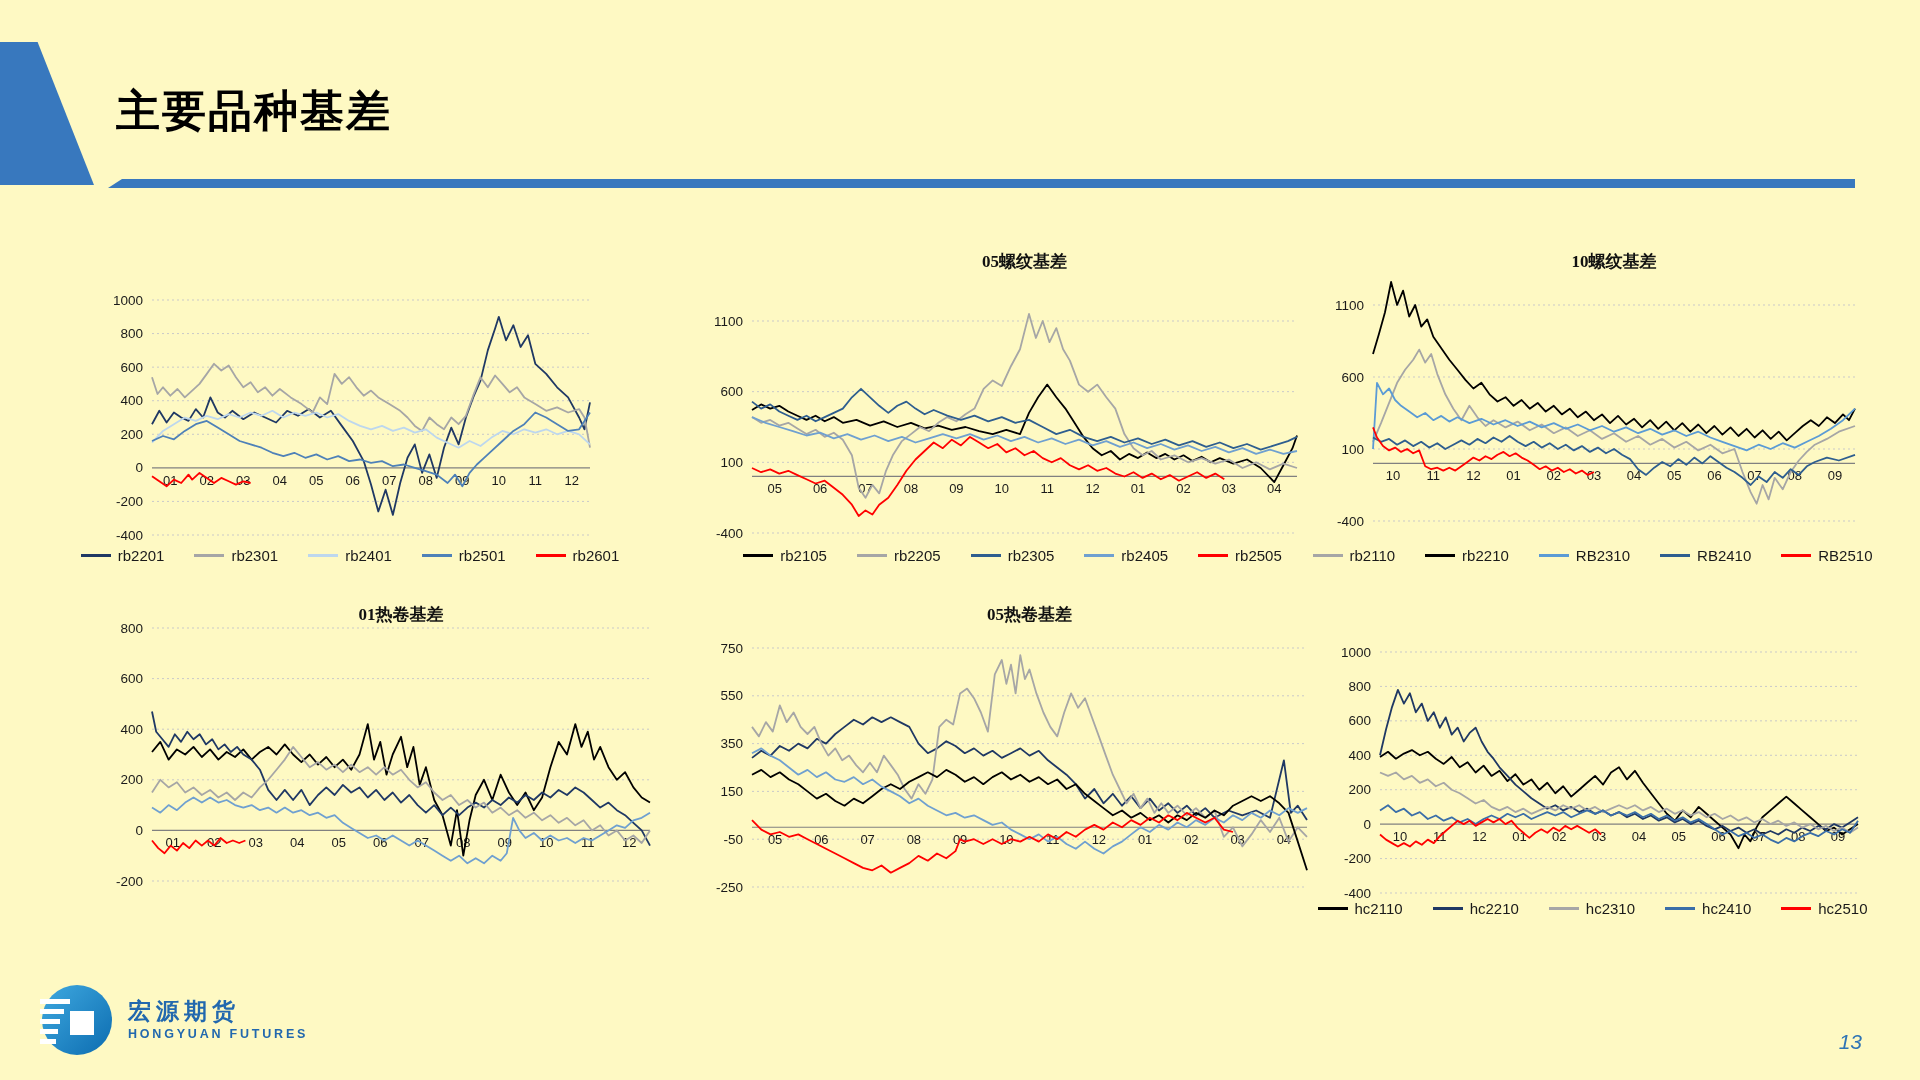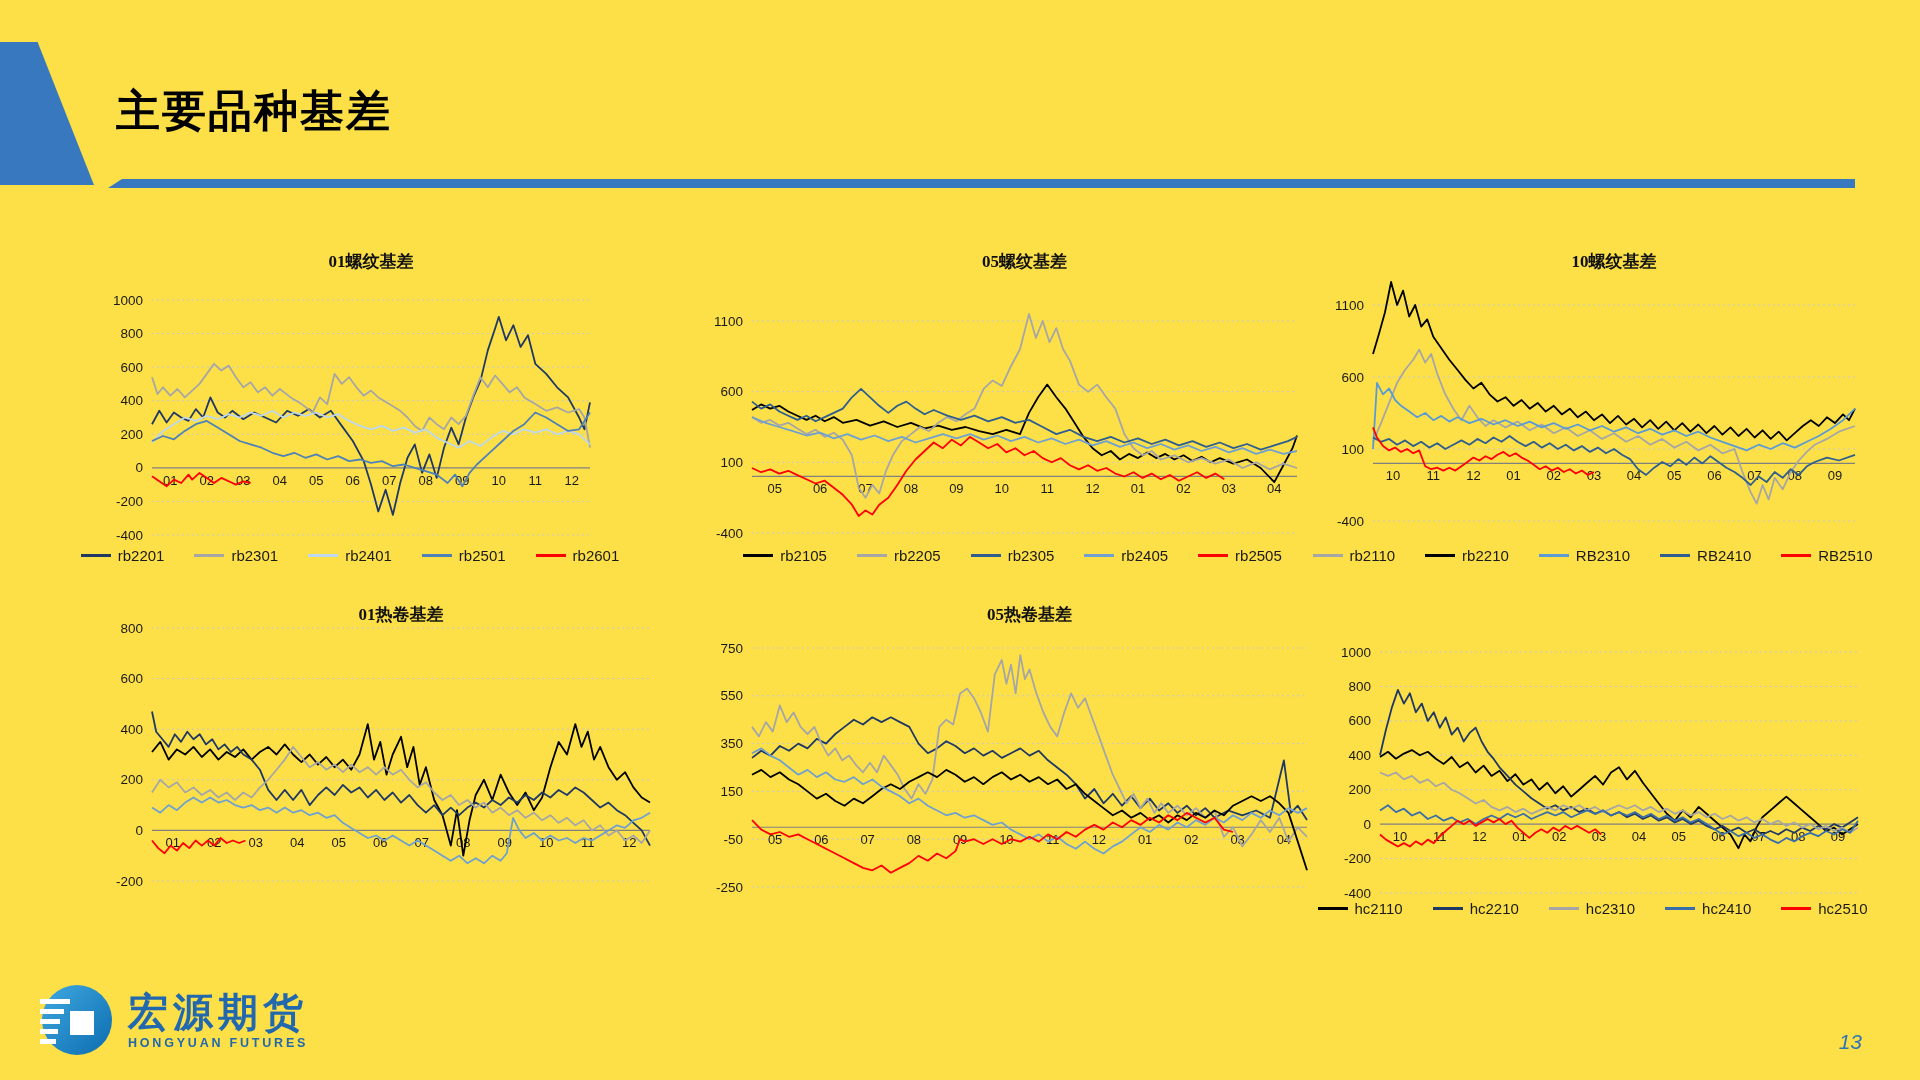--- a/index.html
+++ b/index.html
@@ -1,51 +1,50 @@
 <!DOCTYPE html>
 <html><head>
 <meta charset="utf-8">
 <style>
   html,body{margin:0;padding:0;background:#fff;}
-  .slide{position:relative;width:1920px;height:1080px;background:#fde047;overflow:hidden;
+  .slide{position:relative;width:1920px;height:1080px;background:#fef9c3;overflow:hidden;
          font-family:"Liberation Sans","DejaVu Sans",sans-serif;}
   
   .hdr-shape{position:absolute;left:0;top:42px;width:94px;height:143px;background:#3878BE;
              clip-path:polygon(0 0,40% 0,100% 100%,0 100%);}
   .hdr-title{position:absolute;left:116px;top:82px;font-size:44px;font-weight:bold;color:#000;
              letter-spacing:2px;}
   .hdr-rule{position:absolute;left:108px;top:179px;width:1747px;height:9px;background:#3878BE;
             clip-path:polygon(14px 0,100% 0,100% 100%,0 100%);}
   
   .chart{position:absolute;}
   .chart-title{position:absolute;text-align:center;font-weight:bold;font-size:17px;color:#111;
                font-family:"Liberation Serif","DejaVu Serif",serif;}
   .plot-svg{position:absolute;left:0;top:0;overflow:visible;}
   .legend{position:absolute;left:0;right:0;display:flex;justify-content:center;gap:30px;align-items:center;}
   .legend-item{display:flex;align-items:center;gap:7px;}
   .legend-swatch{width:30px;height:3px;}
   .legend-label{font-size:15px;color:#1a1a1a;font-family:"Liberation Sans",sans-serif;}
   
   .logo{position:absolute;left:40px;top:983px;display:flex;align-items:center;gap:14px;}
-  .logo-text .cn{font-size:40px;font-weight:bold;color:#2268AE;letter-spacing:5px;line-height:1.1;}
+  .logo-text .cn{font-size:23px;font-weight:bold;color:#2268AE;letter-spacing:5px;line-height:1.1;}
   .logo-text .en{font-size:12.5px;font-weight:bold;color:#2268AE;letter-spacing:2.8px;margin-top:2px;}
   .datasource{position:absolute;right:66px;top:995px;font-size:21px;font-weight:bold;color:#111;}
   .pagenum{position:absolute;right:58px;top:1030px;font-size:21px;color:#2E74B5;font-style:italic;}
   text{font-family:"Liberation Sans","DejaVu Sans",sans-serif;}
 </style>
 </head>
 <body>
 
 <div class="slide">
   <div class="hdr-shape"></div>
   <div class="hdr-title">主要品种基差</div>
   <div class="hdr-rule"></div>
 
   <figure class="chart" id="chart-0" style="left: 90px; top: 240px; width: 520px; height: 345px; margin: 0px;">
-    <figcaption class="chart-title" style="left: 62px; top: 10px; width: 438px;">01螺纹基差</figcaption>
     <svg class="plot-svg" width="520" height="303">
         <line x1="62" y1="60" x2="500" y2="60" stroke="#C9C9C9" stroke-width="1" stroke-dasharray="2 3"></line>
         <text x="53" y="64.5" text-anchor="end" font-size="13.5" fill="#1a1a1a">1000</text>
         <line x1="62" y1="93.57142857142857" x2="500" y2="93.57142857142857" stroke="#C9C9C9" stroke-width="1" stroke-dasharray="2 3"></line>
         <text x="53" y="98.07142857142857" text-anchor="end" font-size="13.5" fill="#1a1a1a">800</text>
         <line x1="62" y1="127.14285714285714" x2="500" y2="127.14285714285714" stroke="#C9C9C9" stroke-width="1" stroke-dasharray="2 3"></line>
         <text x="53" y="131.64285714285714" text-anchor="end" font-size="13.5" fill="#1a1a1a">600</text>
         <line x1="62" y1="160.71428571428572" x2="500" y2="160.71428571428572" stroke="#C9C9C9" stroke-width="1" stroke-dasharray="2 3"></line>
         <text x="53" y="165.21428571428572" text-anchor="end" font-size="13.5" fill="#1a1a1a">400</text>
         <line x1="62" y1="194.28571428571428" x2="500" y2="194.28571428571428" stroke="#C9C9C9" stroke-width="1" stroke-dasharray="2 3"></line>

